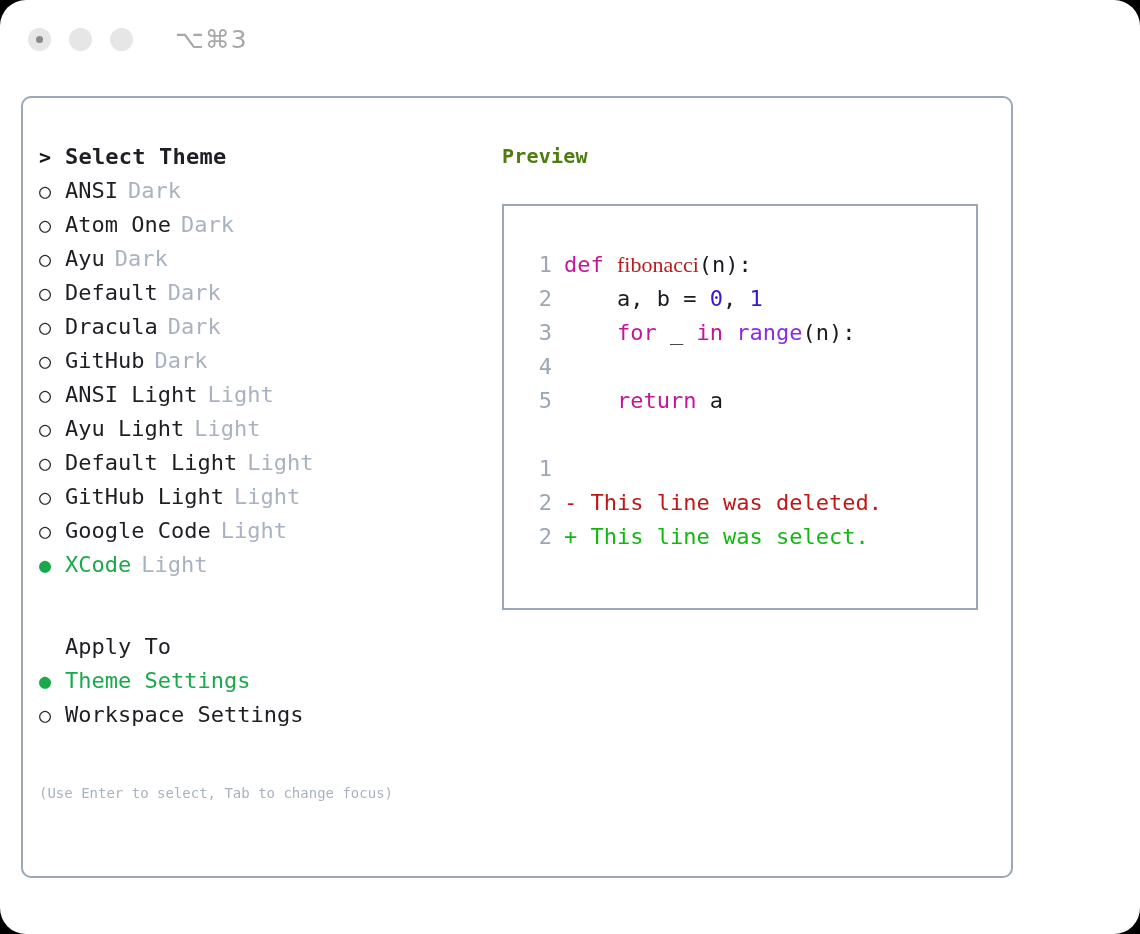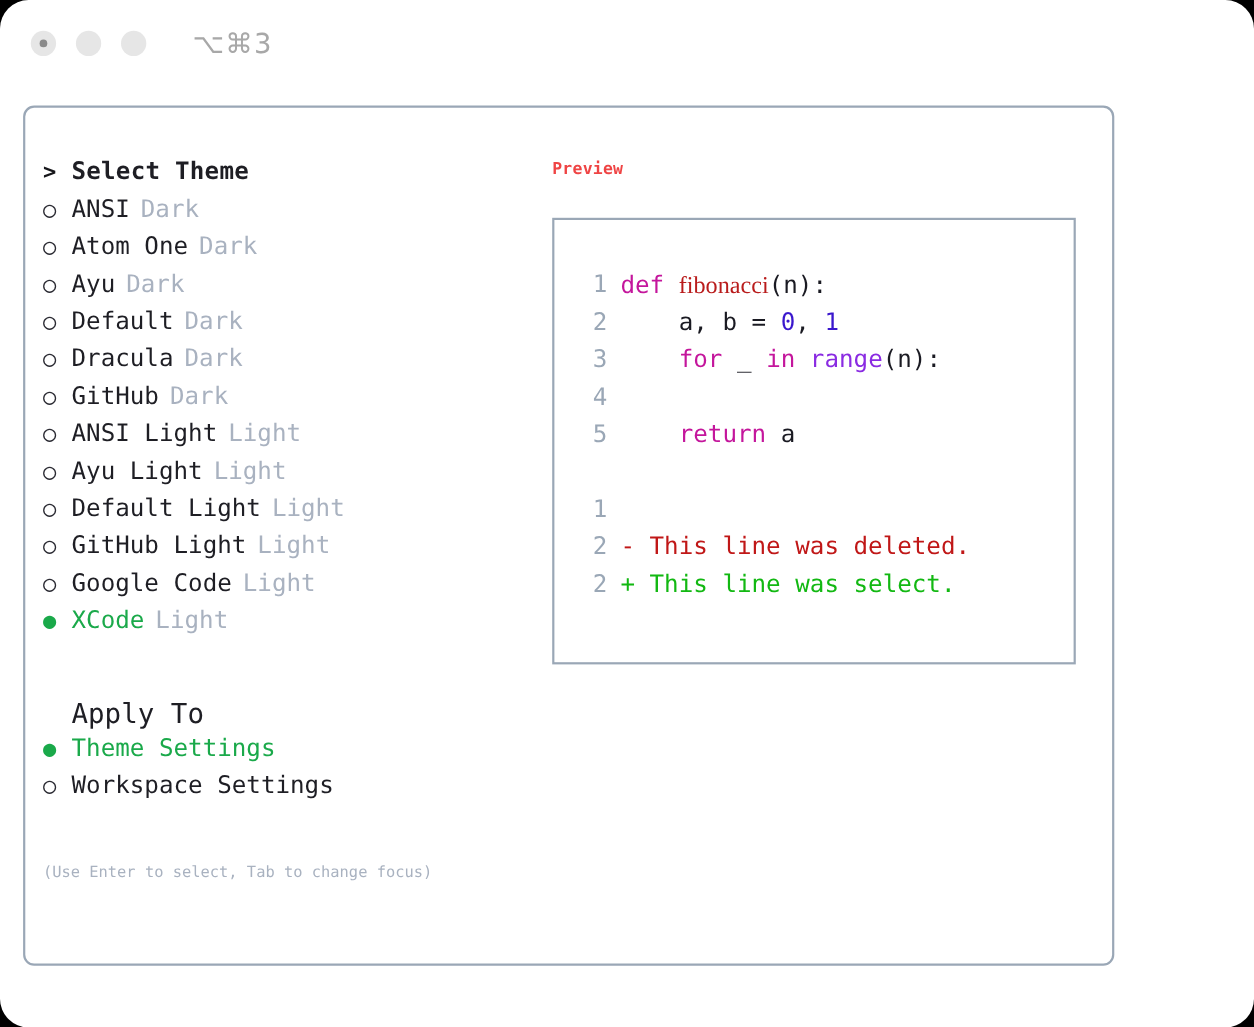--- a/index.html
+++ b/index.html
@@ -89,43 +89,43 @@
   .bullet.caret  { color: #16161a; font-weight: bold; }
   .label { color: #1e1e24; }
   .label.bold { font-weight: bold; letter-spacing: 0.2px; }
   .label.sel  { color: #1aa94a; }
   .variant {
     color: #a9b2c0;
     margin-left: 10px;
   }
   .section-gap { height: 48px; }
   .section-head {
-    font-size: 25px;
+    font-size: 22px;
     color: #1e1e24;
     margin-left: 26px;
     height: 34px;
   }
   .hint {
     margin-top: 40px;
     font-size: 14px;
     color: #a9b2c0;
     line-height: 34px;
     width: 400px;
   }
 
   
   .right {
     position: absolute;
     left: 479px; top: 46px;
     width: 490px;
   }
   .preview-title {
-    font-size: 15px;
+    font-size: 20px;
     font-weight: bold;
-    color: #ef4444;
+    color: #4d7c0f;
     letter-spacing: 0.2px;
   }
   .preview-box {
     margin-top: 36px;
     width: 476px;
     height: 406px;
     border: 2px solid #9aa7b6;
     box-sizing: border-box;
     background: #ffffff;
     padding: 42px 0 0 14px;

